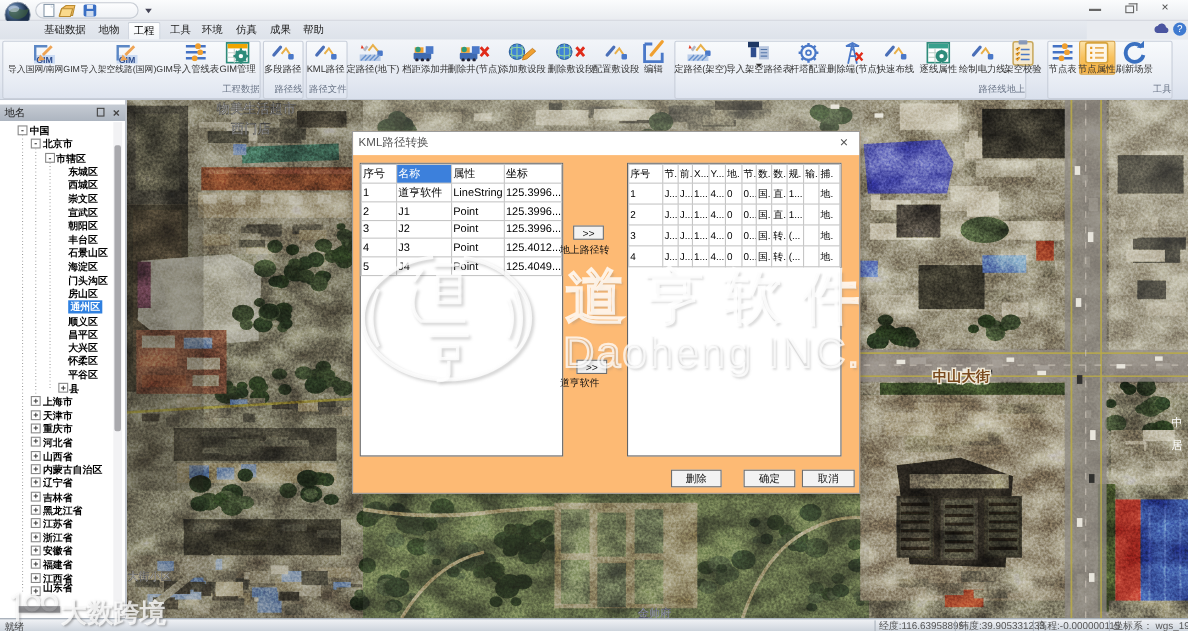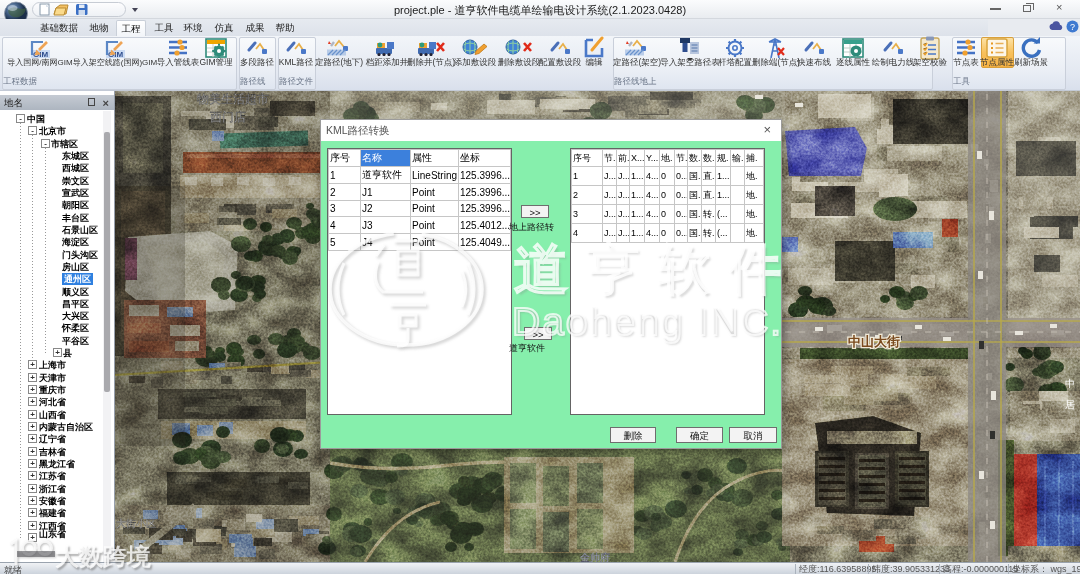--- a/index.html
+++ b/index.html
@@ -17,21 +17,21 @@
   background:linear-gradient(#e6eaf0,#dde2ea); }
 .tab { position:absolute; top:1px; height:16px; line-height:16px; text-align:center; font-size:9.5px; color:#222; }
 .tab.sel { background:linear-gradient(#ffffff,#f2f5f9); border:1px solid #c9cfd8; border-bottom:none; border-radius:2px 2px 0 0; color:#000; }
 
 
 #ribbon { position:absolute; left:0; top:36px; width:1080px; height:55px;
   background:linear-gradient(#f2f5f9,#e3e8f1 70%,#d9e0ec); border-bottom:1px solid #c3cad6; }
 .rgroup { position:absolute; top:1px; height:53px;
   background:linear-gradient(#f8fafc,#eaeef5 65%,#dfe5f0);
   border:1px solid #c9cfda; border-radius:2px; }
-.glabel { position:absolute; bottom:1px; width:100%; text-align:left; font-size:8.5px; color:#6b7688; }
+.glabel { position:absolute; bottom:1px; width:100%; text-align:right; font-size:8.5px; color:#6b7688; }
 .rlabel { position:absolute; top:21px; text-align:center; font-size:8.5px; color:#333; white-space:nowrap; transform:translateX(-50%); }
 .ricon { position:absolute; transform:translateX(-50%); }
 
 
 #panel { position:absolute; left:0; top:91px; width:115px; height:471px; background:#fff; border-right:1px solid #98a0ac; }
 #phead { position:absolute; left:0; top:4px; width:114px; height:15px; background:linear-gradient(#c5cbd3,#adb5c0); font-size:9.5px; color:#222; line-height:15px; padding-left:4px; }
 #ptree { position:absolute; left:0; top:20px; width:103px; bottom:0; overflow:hidden; font-size:9px; color:#000; font-weight:bold; }
 .ti { position:absolute; white-space:nowrap; height:12px; line-height:12px; }
 .pm { position:absolute; width:9px; height:9px; border:1px solid #888; background:#fff; font-size:8px; line-height:7px; text-align:center; color:#333; }
 #pscroll { position:absolute; right:3px; top:20px; bottom:0; width:8px; background:#f2f2f4; }
@@ -39,36 +39,35 @@
 
 
 #status { position:absolute; left:0; top:562px; width:1080px; height:12px;
   background:linear-gradient(#f0f2f5,#ccd3dc); border-top:1px solid #9aa3ae; font-size:9px; color:#444; }
 .sfield { position:absolute; top:1px; height:10px; line-height:10px; border-left:1px solid #aab2bc; padding-left:3px; color:#555; white-space:nowrap; }
 
 
 #map { position:absolute; left:115px; top:91px; width:965px; height:471px; overflow:hidden; }
 
 
-#dlg { position:absolute; left:320px; top:119px; width:462px; height:330px; background:#86efac; border:1px solid #9b9b9b; box-shadow:2px 3px 8px rgba(0,0,0,.35); }
+#dlg { position:absolute; left:320px; top:119px; width:462px; height:330px; background:#fdba74; border:1px solid #9b9b9b; box-shadow:2px 3px 8px rgba(0,0,0,.35); }
 #dlgtitle { position:absolute; left:0; top:0; width:100%; height:21px; background:#fff; font-size:10.5px; color:#555; line-height:21px; padding-left:5px; }
 #dlgx { position:absolute; right:10px; top:2px; color:#555; font-size:13px; }
 table.dtab { border-collapse:collapse; table-layout:fixed; background:#fff; font-size:10px; color:#000; }
 table.dtab td, table.dtab th { border:1px solid #c6c6c6; overflow:hidden; white-space:nowrap; font-weight:normal; text-align:left; padding:0 1px; }
 .dbtn { position:absolute; border:1px solid #6e6e6e; background:#f3f3f3; font-size:9.5px; text-align:center; color:#111; }
 
 
 .wm { position:absolute; pointer-events:none; }
 </style>
 </head>
 <body>
 <div id="win">
 
   <div id="titlebar">
-    <div id="title">project.ple - 道亨软件电缆单绘输电设计系统(2.1.2023.0428)</div>
     <svg class="abs" style="left:3px;top:1px" width="26" height="25">
         <defs>
           <radialGradient id="orbg" cx="0.35" cy="0.3">
             <stop offset="0" stop-color="#9db8d8"></stop>
             <stop offset="0.5" stop-color="#48668c"></stop>
             <stop offset="1" stop-color="#1c2f4a"></stop>
           </radialGradient>
         </defs>
         <circle cx="13" cy="12.5" r="11.5" fill="url(#orbg)" stroke="#8b97a8" stroke-width="0.8"></circle>
         <path d="M6 8 q4 -3 8 -1 q5 2 9 0 q-1 6 -5 8 q-6 3 -11 -1 q-3 -3 -1 -6" fill="#3e5e42" opacity="0.7"></path>

